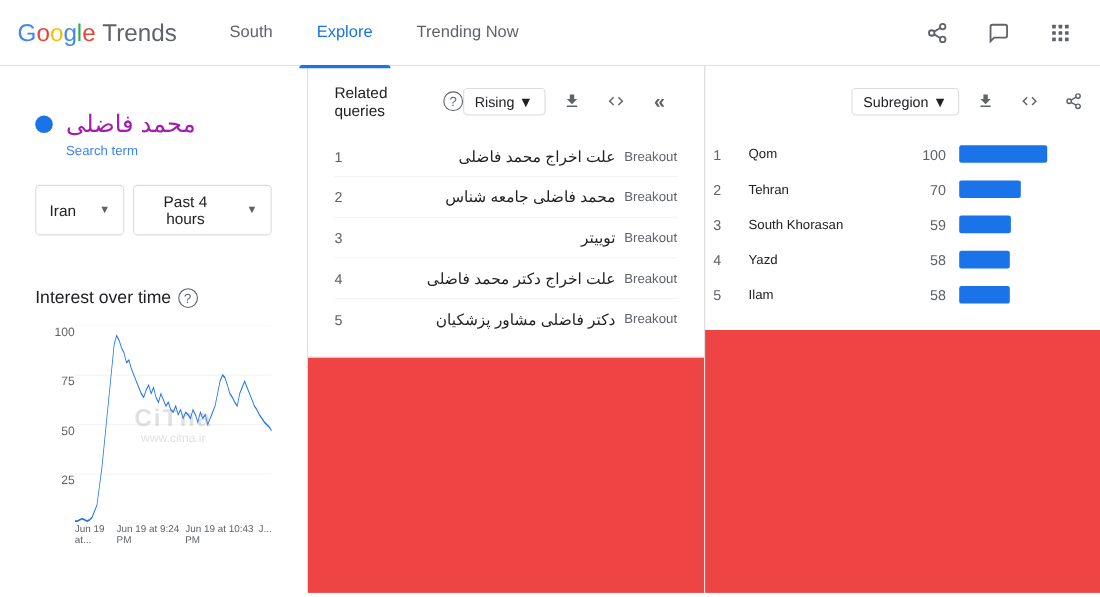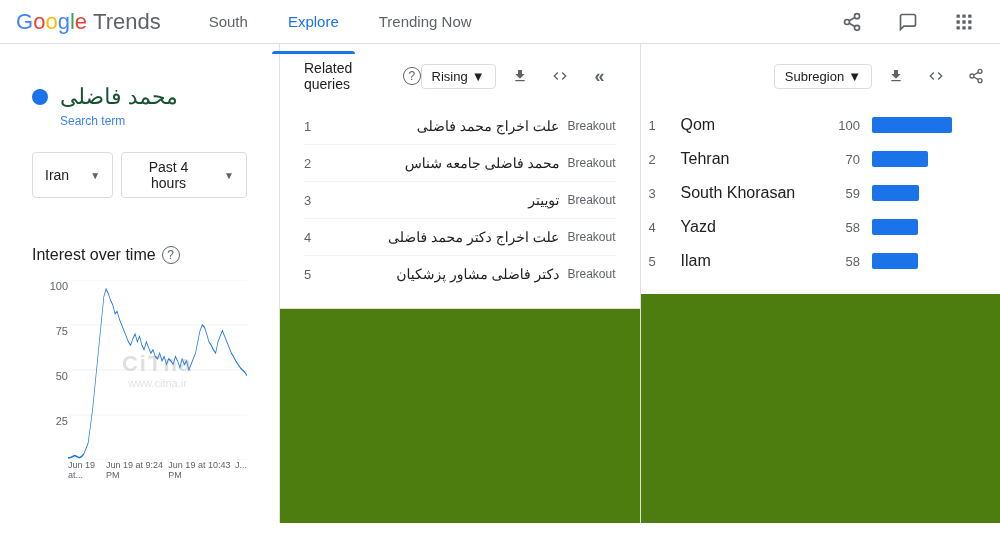--- a/index.html
+++ b/index.html
@@ -3,21 +3,21 @@
   <meta charset="utf-8">
   <style>
     * { box-sizing: border-box; margin: 0; padding: 0; }
     body { font-family: 'Arial', sans-serif; background: #fff; color: #202124; font-size: 14px; overflow: hidden; }
 
     
     .header {
       display: flex;
       align-items: center;
       padding: 0 16px;
-      height: 44px;
+      height: 60px;
       border-bottom: 1px solid #e0e0e0;
       background: #fff;
     }
     .logo {
       display: flex;
       align-items: center;
       margin-right: 32px;
     }
     .logo-text {
       font-size: 22px;
@@ -108,21 +108,21 @@
     .blue-dot {
       width: 16px;
       height: 16px;
       border-radius: 50%;
       background: #1a73e8;
       flex-shrink: 0;
     }
     .search-term-title {
       font-size: 22px;
       font-weight: 500;
-      color: #14532d;
+      color: #a21caf;
       direction: rtl;
     }
     .search-term-label {
       font-size: 12px;
       color: #3b82f6;
       margin-left: 28px;
       margin-bottom: 24px;
     }
 
     .filters {
@@ -208,21 +208,21 @@
       left: 36px;
       top: 0;
       right: 0;
       bottom: 20px;
     }
 
     
     .content-area {
       flex: 1;
       overflow-y: auto;
-      background: #4d7c0f;
+      background: #ef4444;
     }
 
     .related-queries-section {
       background: #fff;
       margin: 0;
       padding: 16px 24px;
       border-bottom: 1px solid #e0e0e0;
     }
     .related-queries-header {
       display: flex;
@@ -321,21 +321,21 @@
       padding: 8px 0;
       gap: 12px;
     }
     .subregion-num {
       width: 20px;
       color: #5f6368;
       font-size: 13px;
     }
     .subregion-name {
       flex: 1;
-      font-size: 16px;
+      font-size: 12px;
       color: #202124;
     }
     .subregion-value {
       width: 30px;
       text-align: right;
       font-size: 13px;
       color: #5f6368;
     }
     .subregion-bar-container {
       width: 120px;

